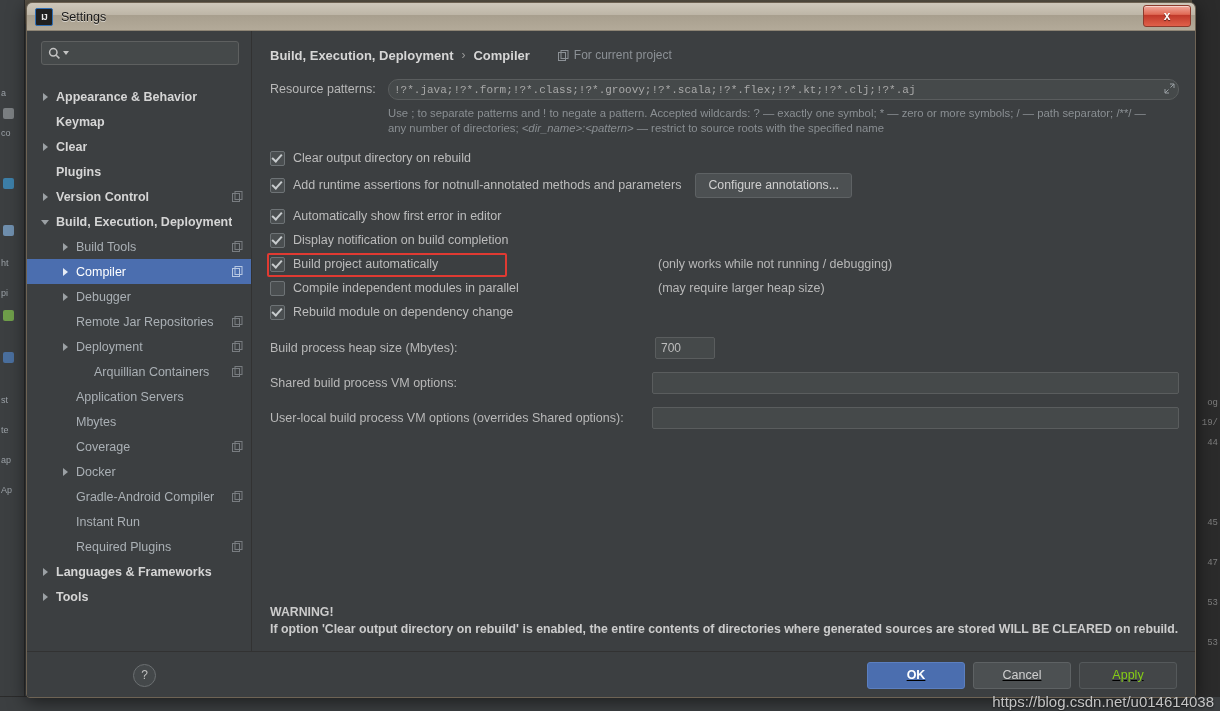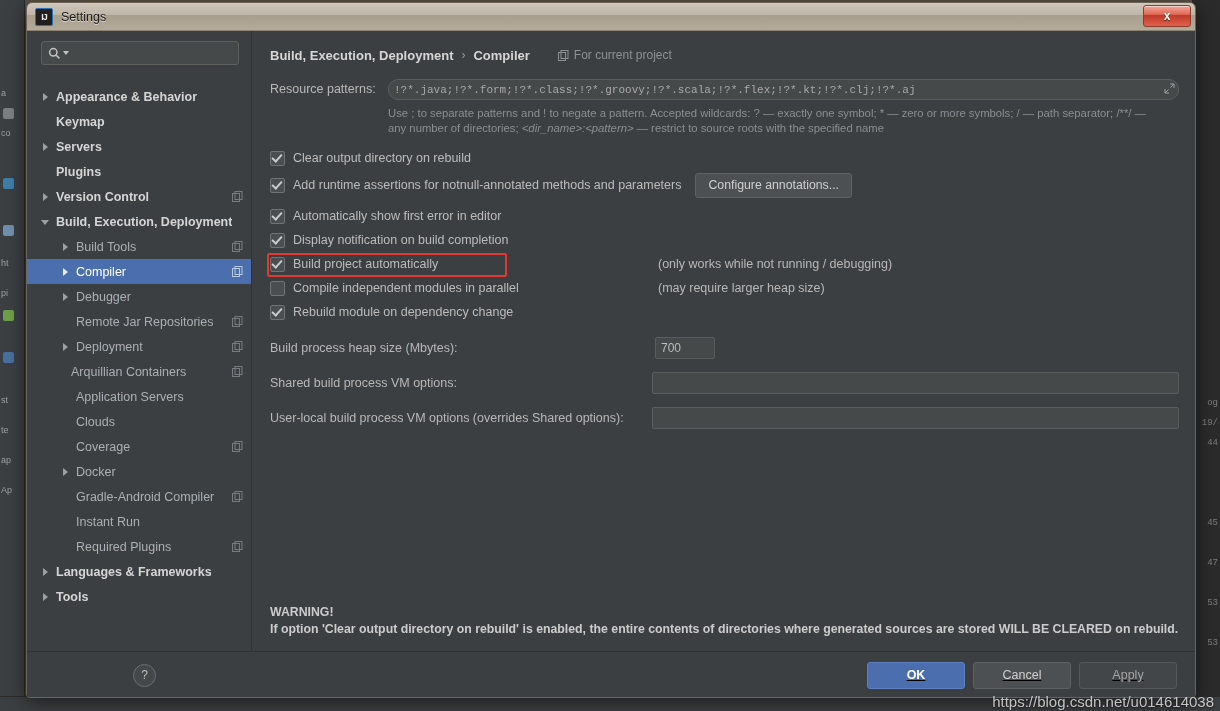--- a/index.html
+++ b/index.html
@@ -211,21 +211,21 @@
     font-size:12px;display:flex;align-items:center;justify-content:center;
   }
   .foot-btns{margin-left:auto;margin-right:18px;display:flex;gap:8px;text-decoration:underline;}
   .btn{
     min-width:68px;height:25px;padding:0 14px;border-radius:3px;
     font-size:12.5px;font-family:"Liberation Sans",sans-serif;
     display:flex;align-items:center;justify-content:center;
     border:1px solid #5e6264;background:#4c5052;color:#cfcfcf;
   }
   .btn.primary{background:#4b6eaf;border-color:#5b7fc0;color:#ffffff;font-weight:bold;}
-  .btn.disabled{color:#a3a3a3;background:#434648;border-color:#55595b;text-align:right;}
+  .btn.disabled{color:#84cc16;background:#434648;border-color:#55595b;text-align:right;}
 
   
   #watermark{
     position:absolute;right:6px;bottom:1px;
     font-size:15px;color:#d8d8d8;opacity:.88;
     font-family:"Liberation Sans",sans-serif;
     text-shadow:0 1px 2px rgba(0,0,0,.7);
     white-space:nowrap;
   }
 </style>
@@ -292,21 +292,21 @@
             <div class="tnode root" style="padding-left: 14px;">
               <span class="arrow closed"></span>
               <span class="lbl">Appearance &amp; Behavior</span>
             </div>
             <div class="tnode root" style="padding-left: 14px;">
               <span class="arrow"></span>
               <span class="lbl">Keymap</span>
             </div>
             <div class="tnode root" style="padding-left: 14px;">
               <span class="arrow closed"></span>
-              <span class="lbl">Servers</span>
+              <span class="lbl">Clear</span>
             </div>
             <div class="tnode root" style="padding-left: 14px;">
               <span class="arrow"></span>
               <span class="lbl">Plugins</span>
             </div>
             <div class="tnode root" style="padding-left: 14px;">
               <span class="arrow closed"></span>
               <span class="lbl">Version Control</span>
               <svg width="11" height="11" viewBox="0 0 11 11" class="copy-ico">
                 <rect x="0.5" y="2.5" width="7" height="8" fill="none" stroke="#8c9196"></rect>
@@ -346,35 +346,35 @@
               </svg>
             </div>
             <div class="tnode child" style="padding-left: 34px;">
               <span class="arrow closed"></span>
               <span class="lbl">Deployment</span>
               <svg width="11" height="11" viewBox="0 0 11 11" class="copy-ico">
                 <rect x="0.5" y="2.5" width="7" height="8" fill="none" stroke="#8c9196"></rect>
                 <rect x="3" y="0.5" width="7" height="8" fill="none" stroke="#8c9196"></rect>
               </svg>
             </div>
-            <div class="tnode child" style="padding-left: 29px;">
+            <div class="tnode child" style="padding-left: 52px;">
               <span class="arrow"></span>
               <span class="lbl">Arquillian Containers</span>
               <svg width="11" height="11" viewBox="0 0 11 11" class="copy-ico">
                 <rect x="0.5" y="2.5" width="7" height="8" fill="none" stroke="#8c9196"></rect>
                 <rect x="3" y="0.5" width="7" height="8" fill="none" stroke="#8c9196"></rect>
               </svg>
             </div>
             <div class="tnode child" style="padding-left: 34px;">
               <span class="arrow"></span>
               <span class="lbl">Application Servers</span>
             </div>
             <div class="tnode child" style="padding-left: 34px;">
               <span class="arrow"></span>
-              <span class="lbl">Clouds</span>
+              <span class="lbl">Mbytes</span>
             </div>
             <div class="tnode child" style="padding-left: 34px;">
               <span class="arrow"></span>
               <span class="lbl">Coverage</span>
               <svg width="11" height="11" viewBox="0 0 11 11" class="copy-ico">
                 <rect x="0.5" y="2.5" width="7" height="8" fill="none" stroke="#8c9196"></rect>
                 <rect x="3" y="0.5" width="7" height="8" fill="none" stroke="#8c9196"></rect>
               </svg>
             </div>
             <div class="tnode child" style="padding-left: 34px;">

